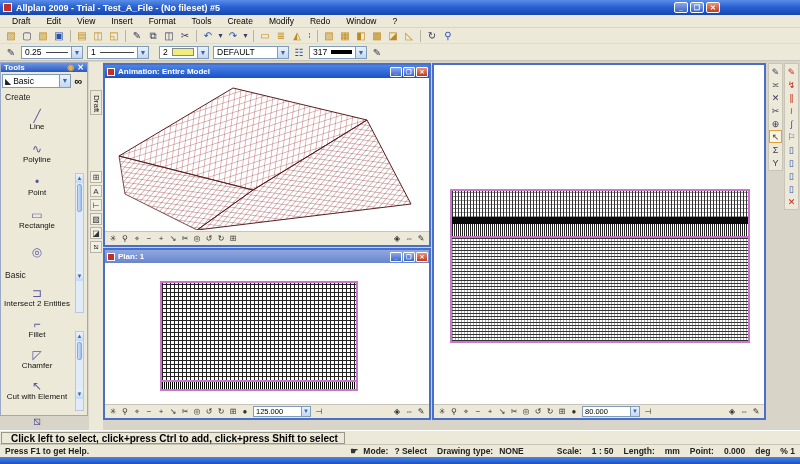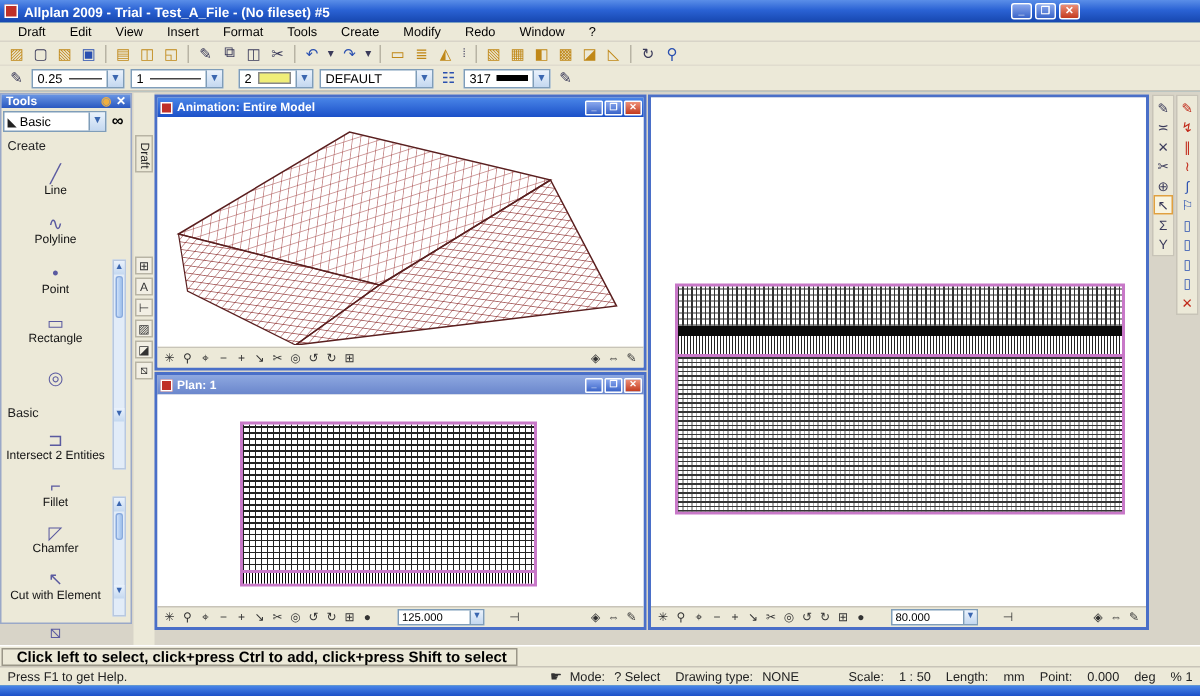--- a/index.html
+++ b/index.html
@@ -99,21 +99,21 @@
   .vctl{display:flex;gap:1px;margin-right:1px;}
   .vbtn{width:12px;height:10px;border:1px solid #fff;border-radius:1px;color:#fff;font-size:6px;
     line-height:8px;text-align:center;background:linear-gradient(#8aa8ee,#3a64c8);}
   .vbtn.close{background:linear-gradient(#ee9078,#c33a1e);}
   .vcontent{flex:1;background:#fff;position:relative;overflow:hidden;}
   .vtoolbar{height:14px;background:#ece9d8;border-top:1px solid #c8c4b8;display:flex;
     align-items:center;padding:0 2px;flex:0 0 auto;}
   .vtoolbar .ticon{width:12px;height:12px;font-size:8px;color:#333;}
   .vtoolbar .sp{flex:1;}
   .scombo{height:11px;width:58px;background:#fff;border:1px solid #7f9db9;font-size:7.5px;
-    display:flex;align-items:center;padding-left:2px;position:relative;margin:0 14px;}
+    display:flex;align-items:center;padding-left:2px;position:relative;margin:0 2px;}
   .scombo .arrow{position:absolute;right:0;top:0;width:9px;height:9px;background:linear-gradient(#eaf2fc,#c4d8f0);
     border-left:1px solid #7f9db9;color:#3a66b0;font-size:6px;text-align:center;line-height:9px;}
 
   
   .plan-draw{position:absolute;left:55px;top:18px;width:198px;height:110px;border:2px solid #c878c8;
     background-image:repeating-linear-gradient(0deg,#222 0 1px,transparent 1px 4px),
                      repeating-linear-gradient(90deg,#222 0 1px,transparent 1px 4px);}
   .plan-band{position:absolute;left:0;right:0;bottom:0;height:9px;border-top:2px solid #c878c8;
     background-image:repeating-linear-gradient(90deg,#000 0 1px,#fff 1px 2px);}
   .front-draw{position:absolute;left:16px;top:124px;width:300px;height:154px;border:2px solid #c878c8;
@@ -133,21 +133,21 @@
   .rtb2{right:1px;}
   .rtb .ticon{width:13px;height:13px;font-size:9px;}
   .rtb .ticon.sel{background:#f8f4e0;border:1px solid #e0a040;}
 
   
   .dialogline{position:absolute;left:0;top:430px;width:800px;height:14px;background:#ece9d8;
     border-top:1px solid #fff;}
   .dialogfield{position:absolute;left:1px;top:1px;width:344px;height:12px;border:1px solid #9a9688;
     background:#ece9d8;font-weight:bold;font-size:10px;line-height:11px;padding-left:3px;text-align:center;}
   .statusbar{position:absolute;left:0;top:444px;width:800px;height:13px;background:#ece9d8;
-    border-top:1px solid #c8c4b8;display:flex;align-items:center;font-size:8.5px;color:#222;}
+    border-top:1px solid #c8c4b8;display:flex;align-items:center;font-size:8.5px;color:#222;font-weight:bold;}
   .statusbar .seg{padding:0 5px;white-space:nowrap;}
   .statusbar .grow{flex:1;}
   .modeicon{font-size:9px;color:#333;}
   .taskstrip{position:absolute;left:0;top:457px;width:800px;height:7px;
     background:linear-gradient(180deg,#4a86e8,#1b50c8);}
 </style>
 </head>
 <body>
 
 <div class="app">

